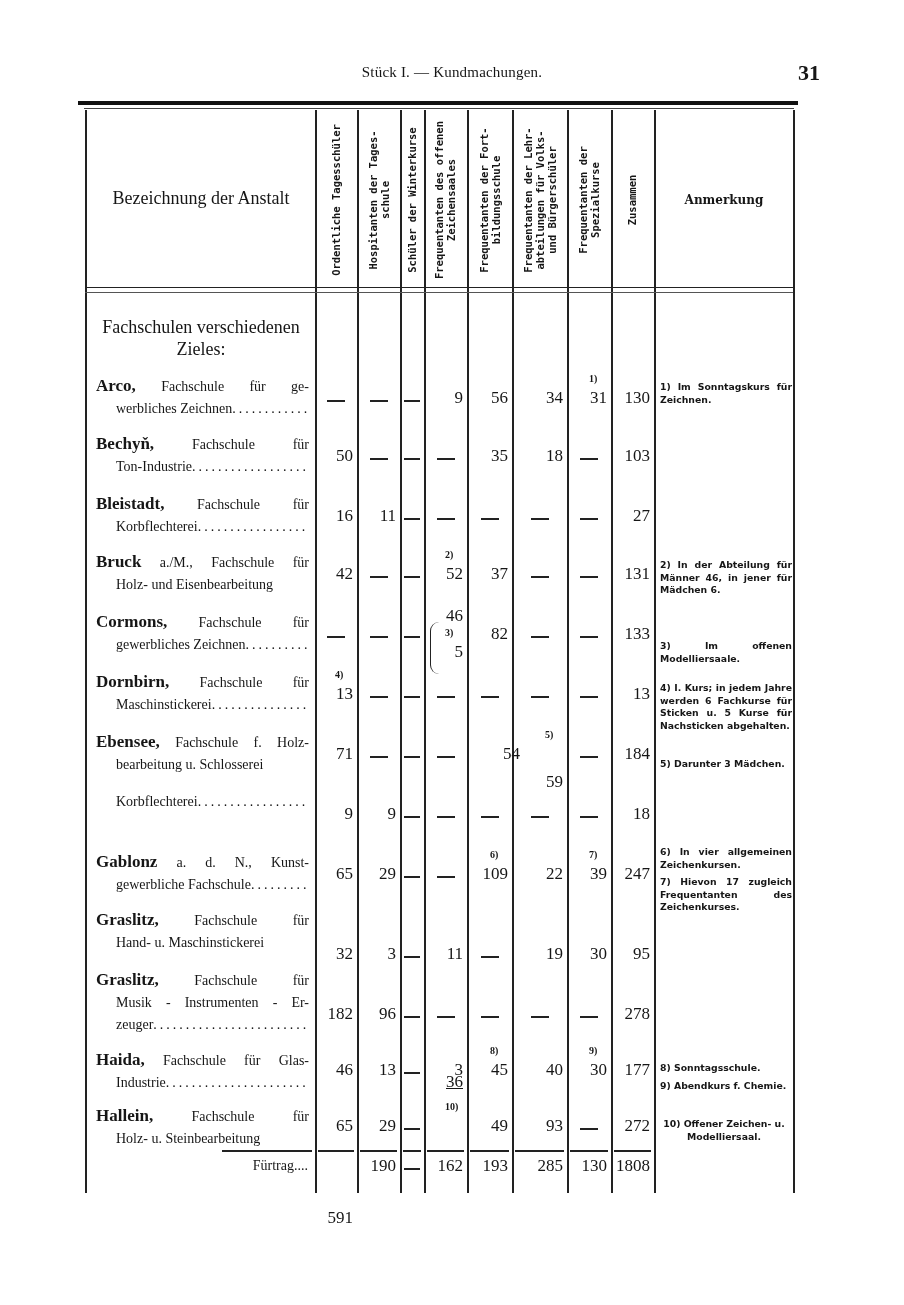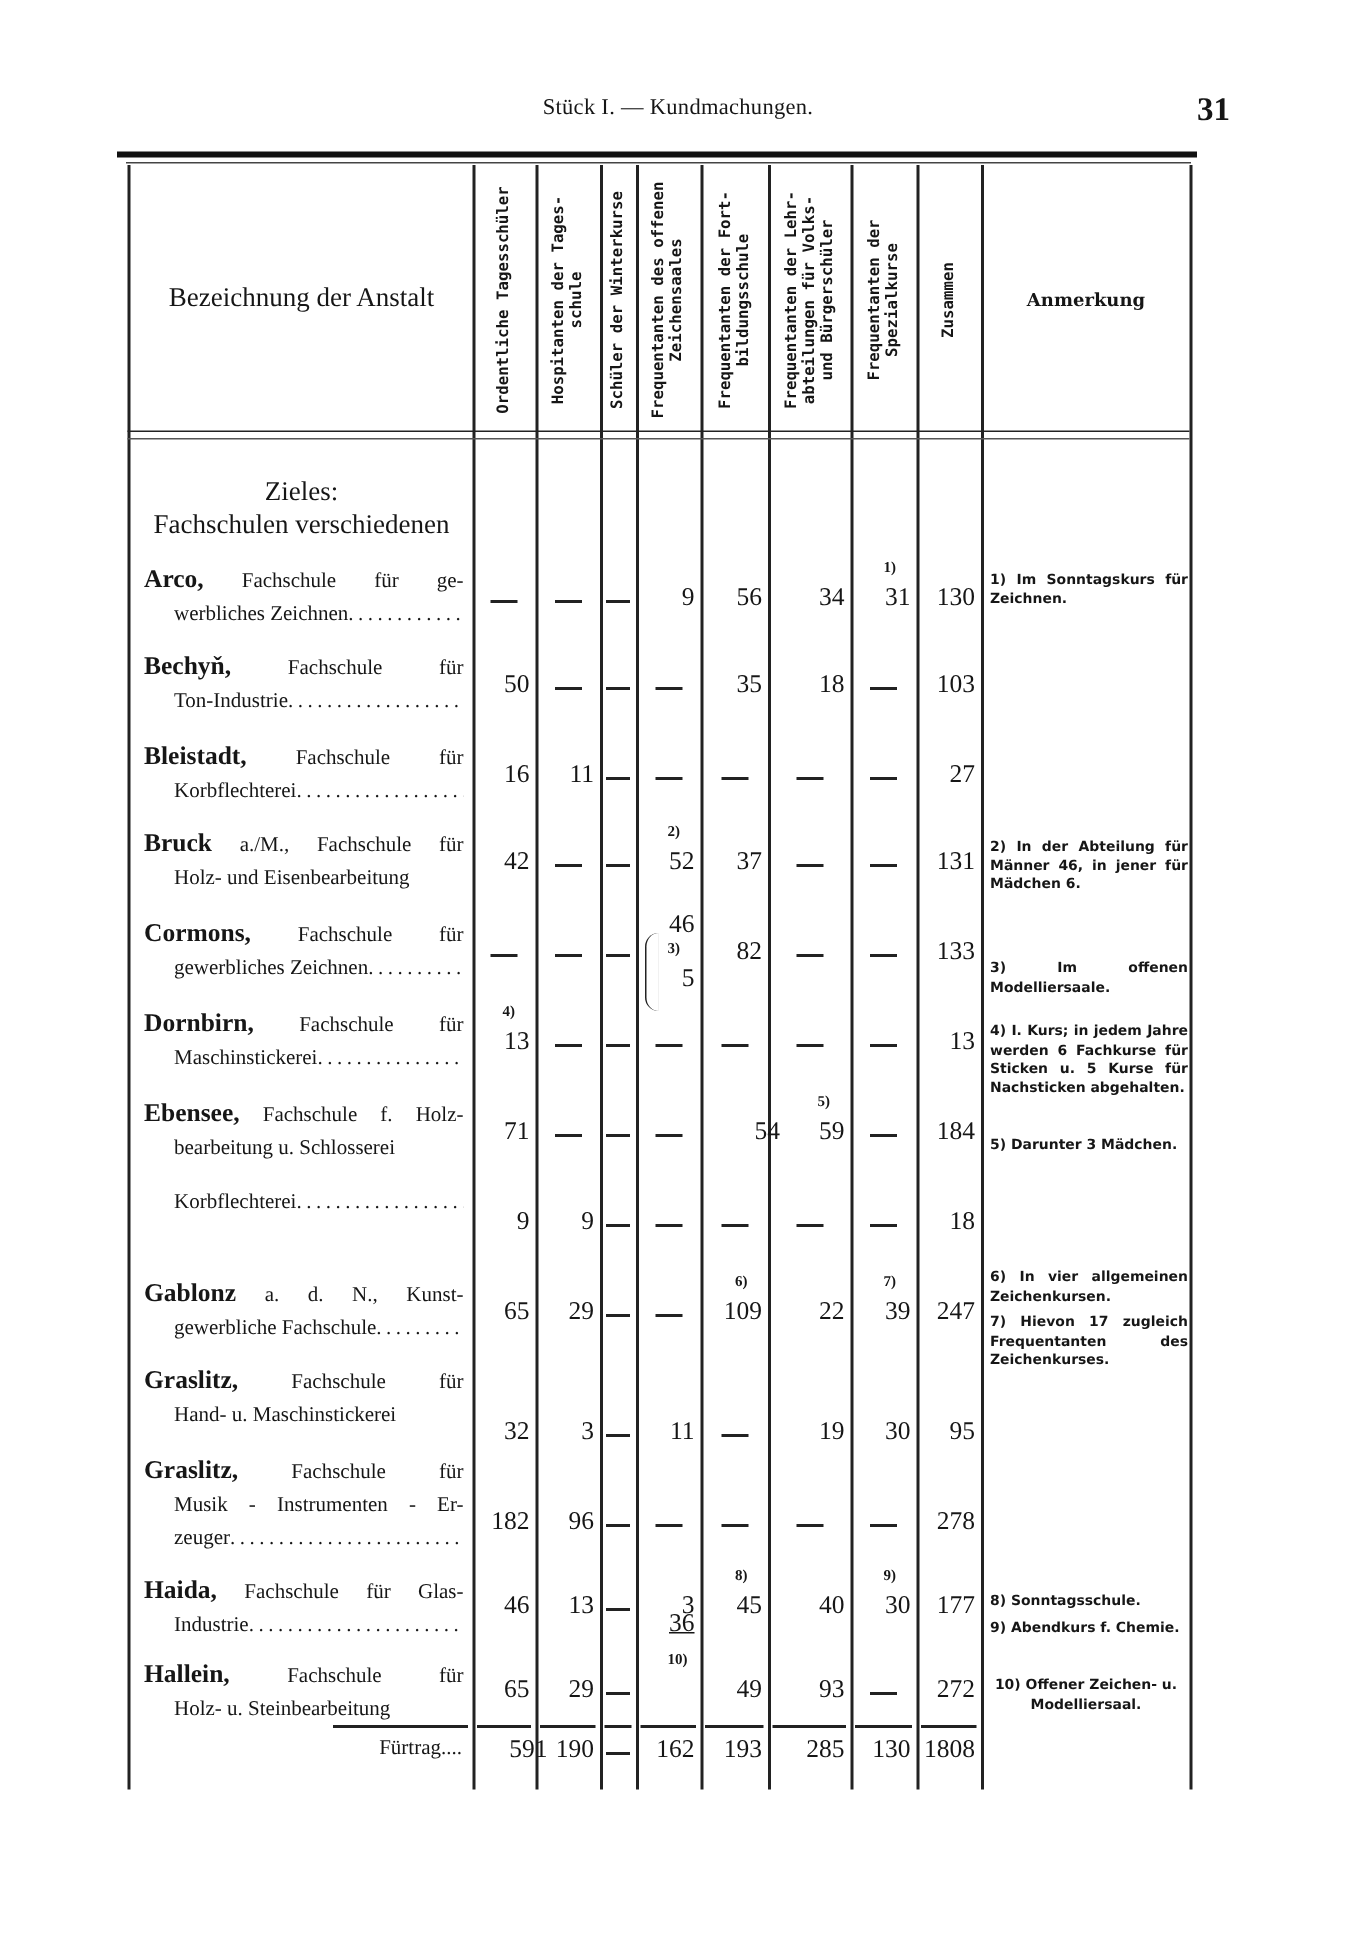--- a/index.html
+++ b/index.html
@@ -97,22 +97,22 @@
         </span>
       </div>
     <div class="vhead" style="left: 611px; width: 43px;">
         <span>
           <div>Zusammen</div>
         </span>
       </div>
     <div class="abs anm-head">Anmerkung</div>
 
     <div class="abs section-title">
+      <div>Fachschulen verschiedenen</div>
       <div>Zieles:</div>
-      <div>Fachschulen verschiedenen</div>
     </div>
 
     <div id="rows"></div>
     <div id="notes"></div>
 
     <div class="abs total-label"><span>Fürtrag</span>....</div>
     <div id="totals"></div>
   </div>
 </div>
 
@@ -226,21 +226,21 @@
     <div class="l1"><span class="place">Ebensee,</span><span> Fachschule f. Holz-</span></div>
     <div class="l2">
       <span class="txt">bearbeitung u. Schlosserei</span>
     </div>
   </div>
 <div class="cell" style="left: 315px; width: 38px; top: 744px;">71</div>
 <div class="dash" style="left: 369.5px; top: 756px; width: 18px;"></div>
 <div class="dash" style="left: 404px; top: 756px; width: 16px;"></div>
 <div class="dash" style="left: 436.5px; top: 756px; width: 18px;"></div>
 <div class="cell" style="left: 467px; width: 41px; top: 744px; padding-left: 12px;">54</div>
-<div class="cell" style="left: 512px; width: 51px; top: 744px;">59</div>
+<div class="cell" style="left: 512px; width: 51px; top: 772px;">59</div>
 <div class="dash" style="left: 580px; top: 756px; width: 18px;"></div>
 <div class="cell" style="left: 611px; width: 39px; top: 744px;">184</div>
 <div class="sup" style="left: 545px; top: 730px;">5)</div>
 <div class="entry" style="top: 791px; left: 96px;">
     <div class="l2">
       <span class="txt">Korbflechterei</span>
       <span class="dots"> ..................................</span>
     </div>
   </div>
 <div class="cell" style="left: 315px; width: 38px; top: 804px;">9</div>
@@ -333,21 +333,21 @@
 <div class="brace"></div>
 <div class="underline" style="left: 318px; width: 36px; top: 1150px;"></div>
 <div class="underline" style="left: 360px; width: 37px; top: 1150px;"></div>
 <div class="underline" style="left: 403px; width: 18px; top: 1150px;"></div>
 <div class="underline" style="left: 427px; width: 37px; top: 1150px;"></div>
 <div class="underline" style="left: 470px; width: 39px; top: 1150px;"></div>
 <div class="underline" style="left: 515px; width: 49px; top: 1150px;"></div>
 <div class="underline" style="left: 570px; width: 38px; top: 1150px;"></div>
 <div class="underline" style="left: 614px; width: 37px; top: 1150px;"></div>
 <div class="underline" style="left: 222px; width: 90px; top: 1150px;"></div>
-<div class="cell" style="left: 315px; width: 38px; top: 1156px; margin-left: 12px;">591</div>
+<div class="cell" style="left: 315px; width: 38px; top: 1208px;">591</div>
 <div class="cell" style="left: 357px; width: 39px; top: 1156px;">190</div>
 <div class="dash" style="left: 404px; top: 1168px; width: 16px;"></div>
 <div class="cell" style="left: 424px; width: 39px; top: 1156px;">162</div>
 <div class="cell" style="left: 467px; width: 41px; top: 1156px;">193</div>
 <div class="cell" style="left: 512px; width: 51px; top: 1156px;">285</div>
 <div class="cell" style="left: 567px; width: 40px; top: 1156px;">130</div>
 <div class="cell" style="left: 611px; width: 39px; top: 1156px;">1808</div>
 <div class="note" style="top: 381px;"><span>1) </span><span>Im Sonntagskurs für Zeichnen.</span></div>
 <div class="note" style="top: 559px;"><span>2) </span><span>In der Abteilung für Männer 46, in jener für Mädchen 6.</span></div>
 <div class="note" style="top: 640px;"><span>3) </span><span>Im offenen Modelliersaale.</span></div>

